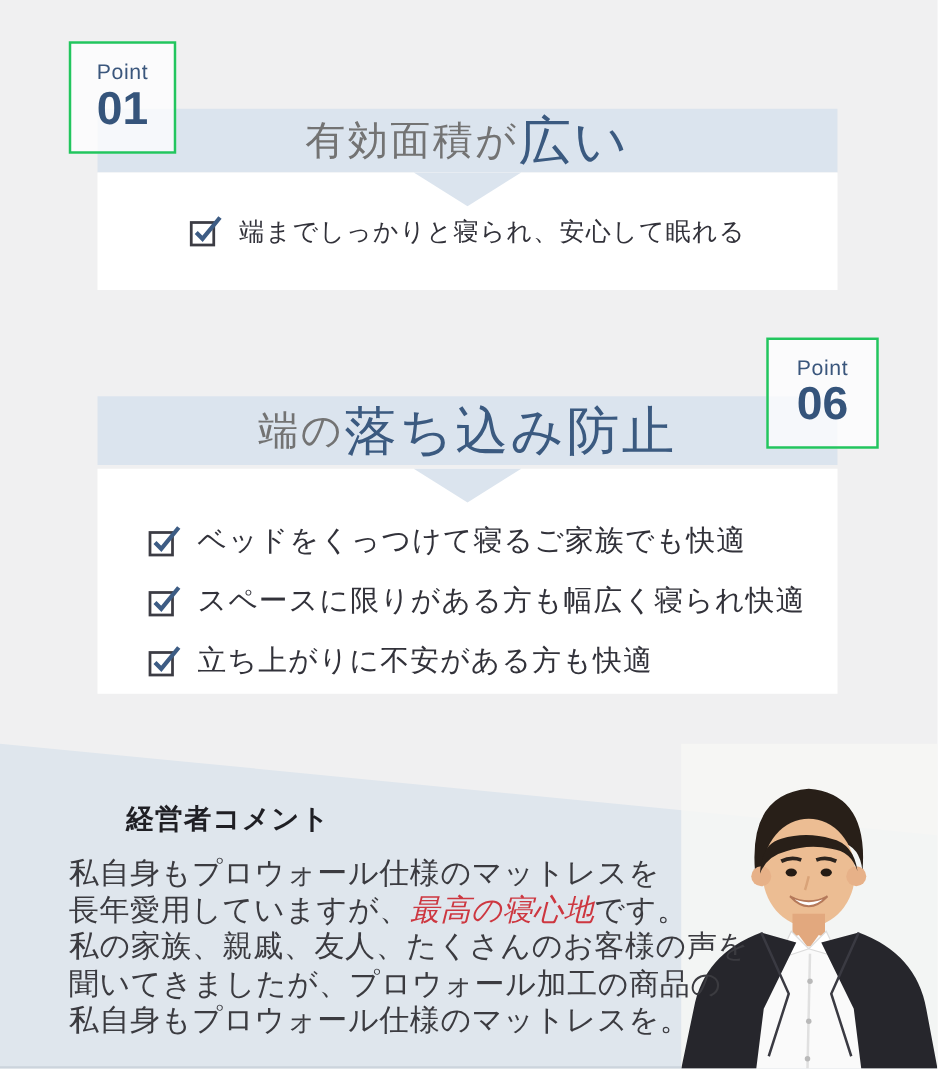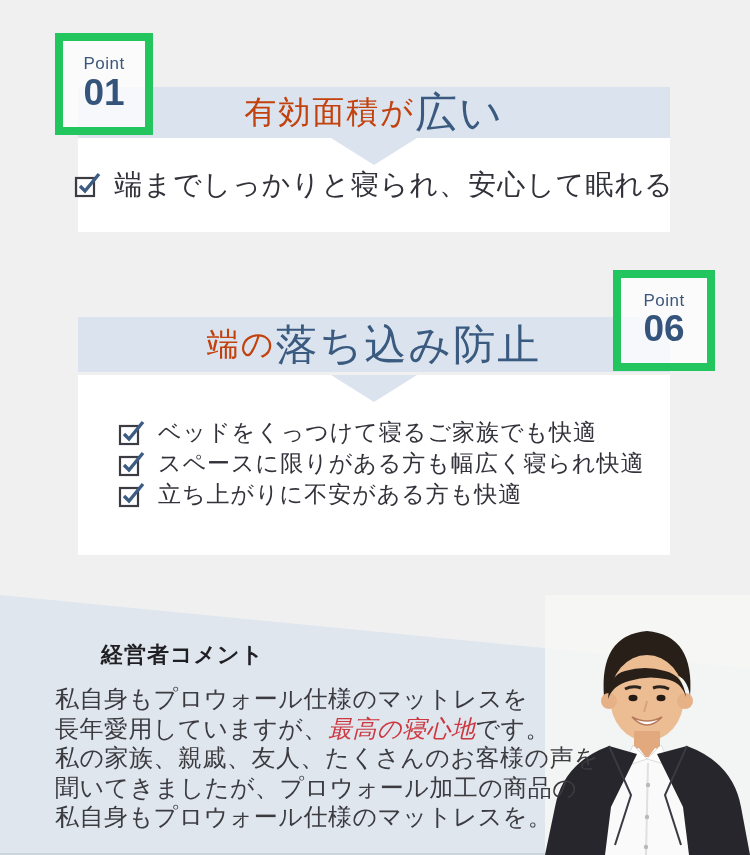--- a/index.html
+++ b/index.html
@@ -1,49 +1,49 @@
 <!DOCTYPE html>
 <html><head>
 <meta charset="utf-8">
 <style>
   html,body{margin:0;padding:0;}
   body{font-family:"Liberation Sans","DejaVu Sans",sans-serif;}
   .page{position:relative;width:750px;height:855px;background:#f0f0f1;overflow:hidden;}
 
   
   .point-box{position:absolute;z-index:5;background:rgba(255,255,255,0.75);
-    border:8px solid #22c55e;display:flex;flex-direction:column;align-items:center;justify-content:center;}
+    border:2px solid #22c55e;display:flex;flex-direction:column;align-items:center;justify-content:center;}
   .point-box .pt{font-size:17px;color:#3a567c;letter-spacing:.5px;line-height:1.1;}
   .point-box .num{font-size:37px;font-weight:bold;color:#35547b;line-height:1.05;}
   .point-01{left:55px;top:33px;width:82px;height:86px;}
   .point-02{left:613px;top:270px;width:86px;height:85px;}
 
   
   .banner{position:absolute;left:78px;width:592px;background:#dbe4ee;
     display:flex;align-items:center;justify-content:center;
     font-family:"Liberation Serif","DejaVu Serif",serif;white-space:nowrap;}
   .banner-1{top:87px;height:51px;}
   .banner-2{top:317px;height:55px;}
-  .title-regular{font-size:32px;color:#c2410c;letter-spacing:2px;}
+  .title-regular{font-size:32px;color:#737373;letter-spacing:2px;}
   .title-bold{font-size:42px;font-weight:normal;color:#3b5a80;letter-spacing:2px;}
 
   .tri{position:absolute;left:331px;width:0;height:0;z-index:4;
     border-left:43px solid transparent;border-right:43px solid transparent;
     border-top:27px solid #dbe4ee;}
   .tri-1{top:138px;}
   .tri-2{top:375px;}
 
   
   .white-box{position:absolute;left:78px;width:592px;background:#ffffff;}
   .white-box-1{top:138px;height:94px;display:flex;align-items:center;justify-content:center;}
   .white-box-2{top:375px;height:180px;padding:42px 0 0 40px;box-sizing:border-box;
-    display:flex;flex-direction:column;gap:0;}
+    display:flex;flex-direction:column;gap:17px;}
 
   .check-row{display:flex;align-items:center;gap:14px;
-    font-family:"Liberation Serif","DejaVu Serif",serif;font-size:28px;color:#32323a;
+    font-family:"Liberation Serif","DejaVu Serif",serif;font-size:20px;color:#32323a;
     letter-spacing:1px;white-space:nowrap;}
   .white-box-2 .check-row{font-size:23px;}
   .check-icon{flex:0 0 auto;width:26px;height:26px;overflow:visible;}
 
   
   .bottom{position:absolute;left:0;top:555px;width:750px;height:300px;}
   .bottom-blue{position:absolute;inset:0;background:#dfe6ed;
     clip-path:polygon(0 13.3%,100% 37.7%,100% 100%,0 100%);}
   .bottom-edge{position:absolute;left:0;bottom:0;width:100%;height:2px;background:#ccd4dc;}
 

